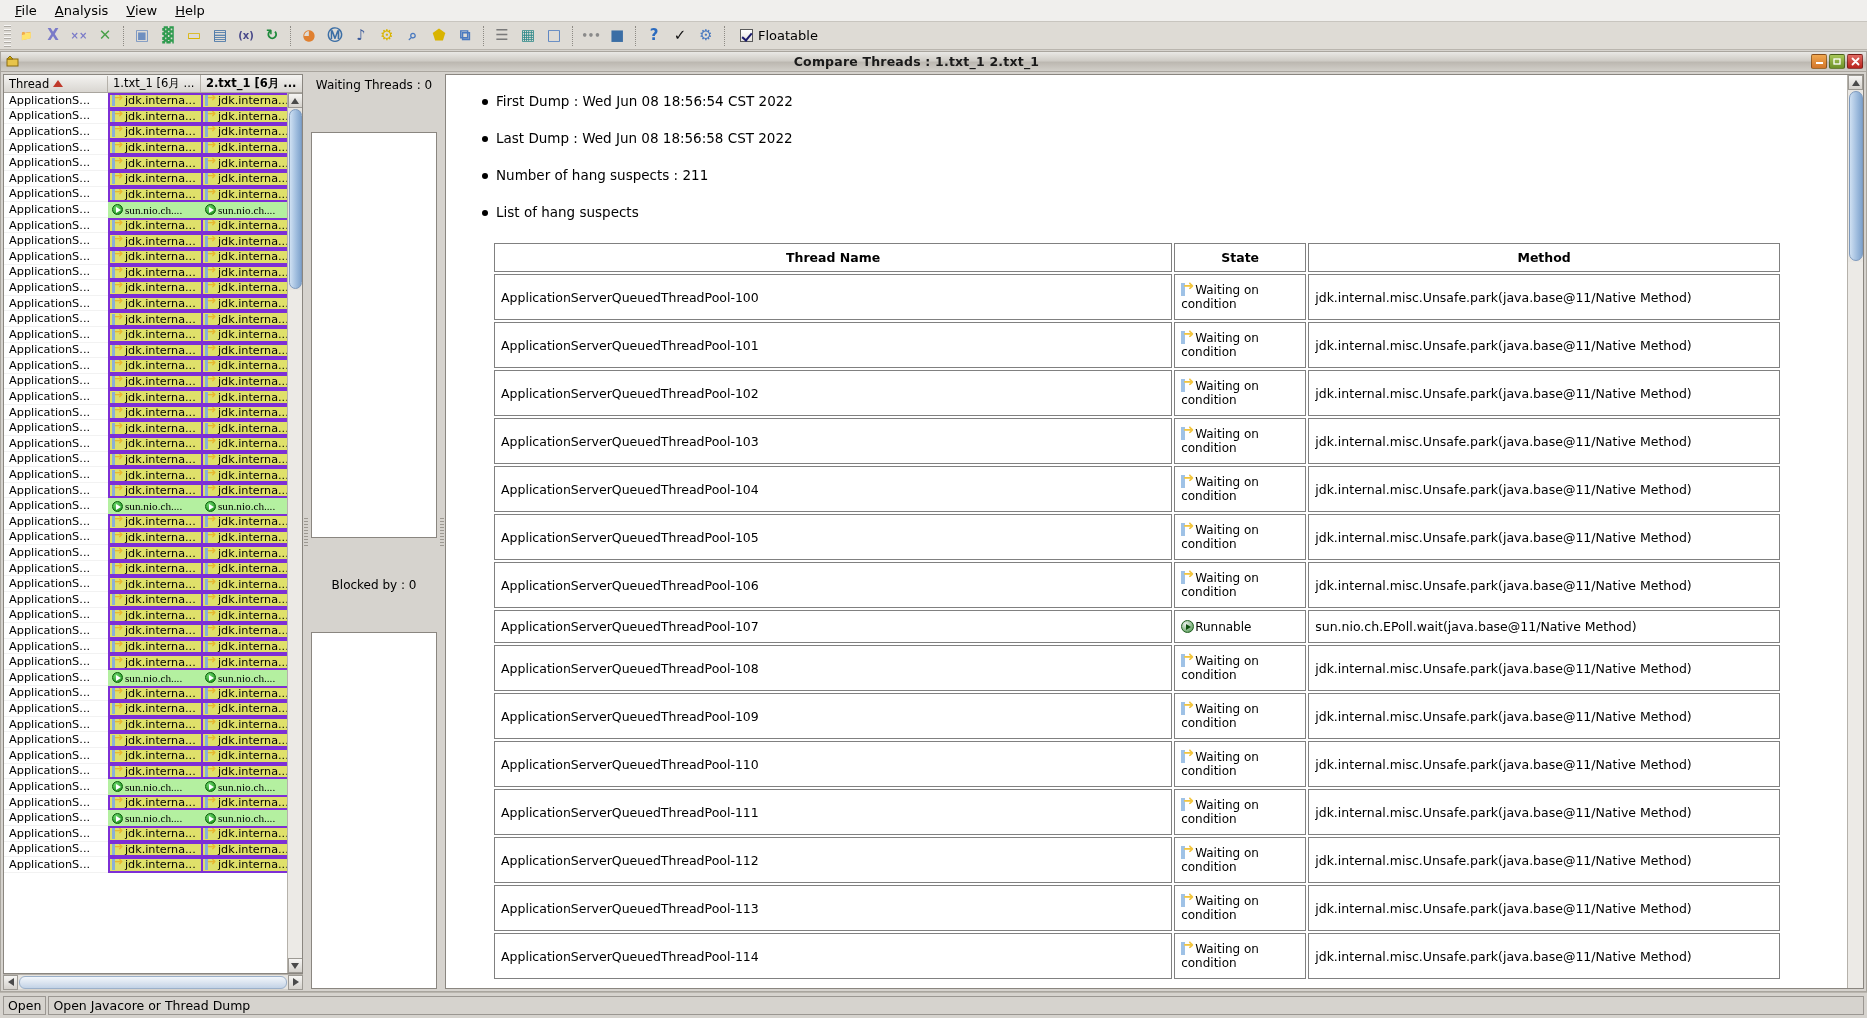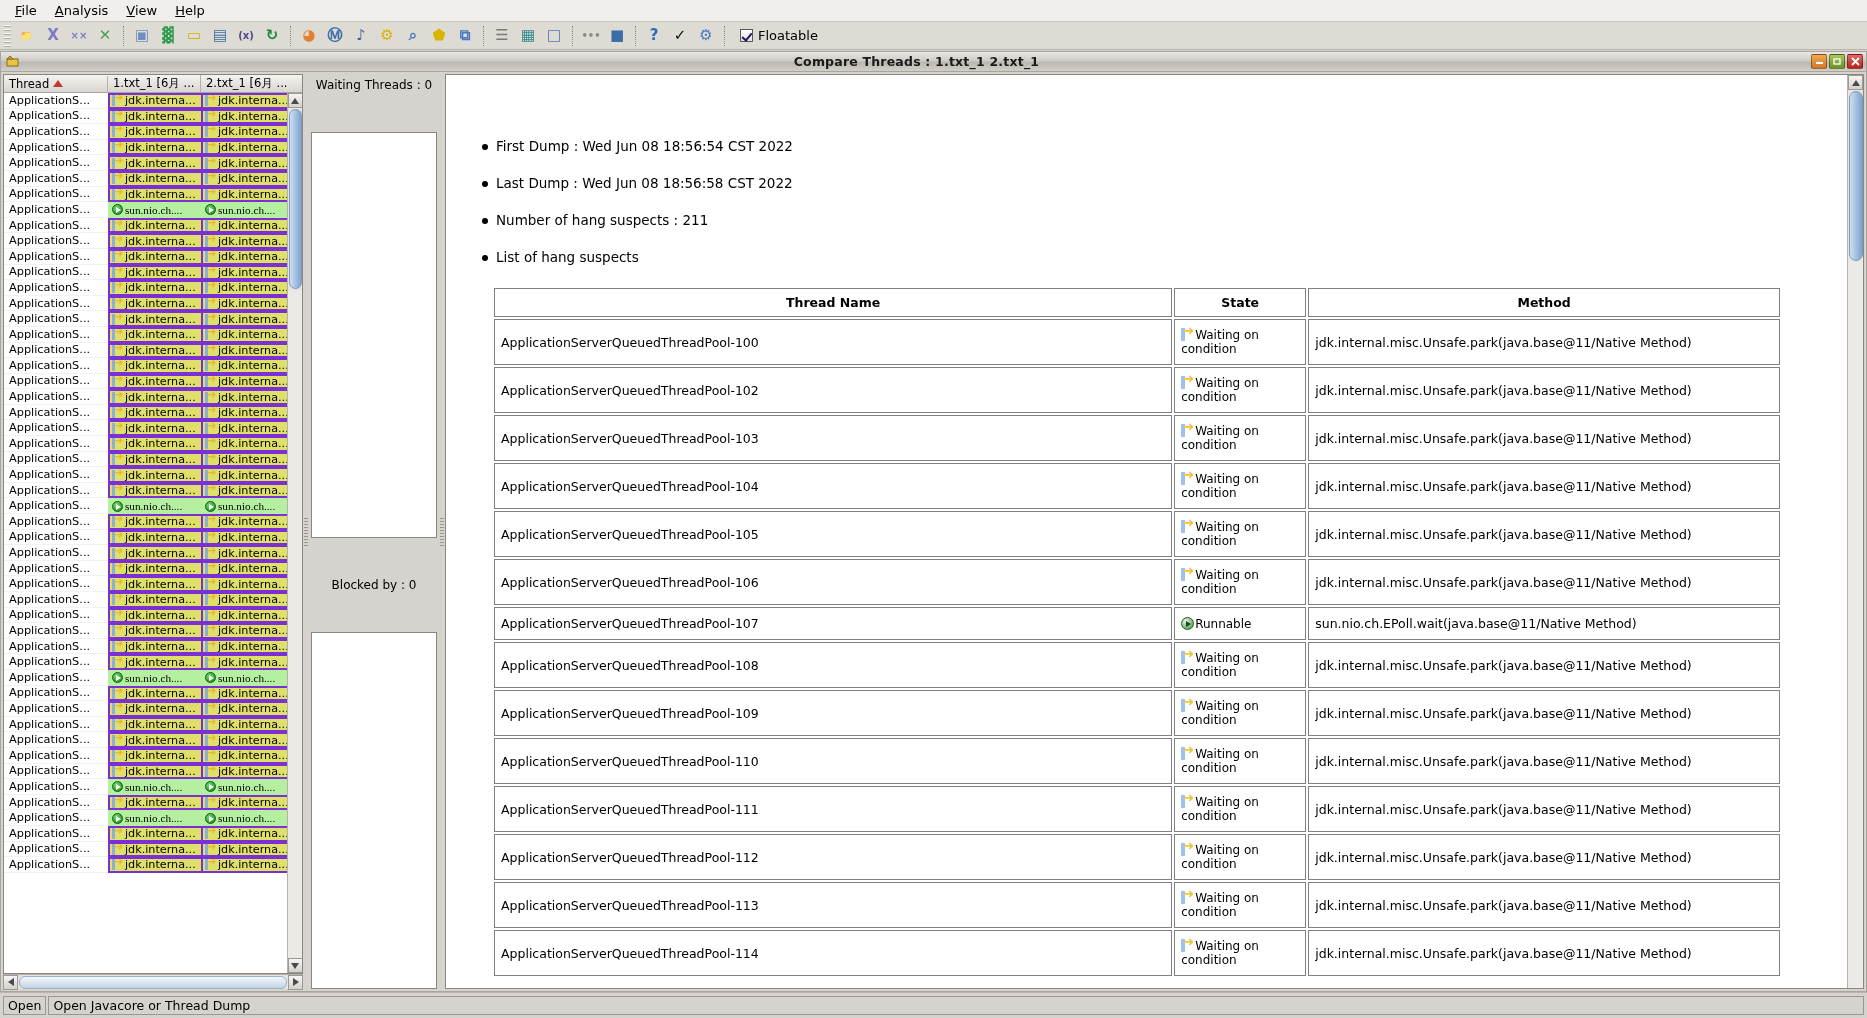--- a/index.html
+++ b/index.html
@@ -151,21 +151,21 @@
     align-items: center;
   }
   .lt-th {
     font-size: 11.5px;
     padding: 1px 5px;
     border-right: 1px solid #b5b1aa;
     display: flex; align-items: center; gap: 4px;
     white-space: nowrap; overflow: hidden;
     cursor: default;
   }
-  .lt-th:last-child { border-right: none; }
+  .lt-th:last-child { border-right: none; font-weight: bold; }
   .sort-arrow {
     width: 0; height: 0;
     border-left: 5px solid transparent;
     border-right: 5px solid transparent;
     border-bottom: 7px solid #c0392b;
   }
   #lt-rows-wrap {
     flex: 1;
     display: flex;
     overflow: hidden;
@@ -327,23 +327,22 @@
     flex: 1;
     border: 1px solid #8a8680;
     background: #fff;
     display: flex;
     overflow: hidden;
     position: relative;
   }
   #main-doc {
     flex: 1;
     overflow: hidden;
-    padding: 24px 14px 0 36px;
+    padding: 10px 14px 0 36px;
     background: #fff;
-    margin-top: 31px;
   }
   .bullet-line {
     display: flex; align-items: flex-start;
     font-size: 13.5px;
     color: #000;
     margin-bottom: 20px;
     line-height: 17px;
   }
   .bullet-line:first-child { margin-top: 8px; }
   .bdot {
@@ -1222,20 +1221,25 @@
               <th class="col-method">Method</th>
             </tr>
           </thead>
           <tbody id="suspects-body">
               <tr>
                 <td class="col-name">ApplicationServerQueuedThreadPool-100</td>
                 <td class="col-state state-cell state-waiting"><span class="st-ico wait"></span><span>Waiting on condition</span></td>
                 <td class="col-method method-cell">jdk.internal.misc.Unsafe.park(java.base@11/Native Method)</td>
               </tr>
               <tr>
+                <td class="col-name">ApplicationServerQueuedThreadPool-101</td>
+                <td class="col-state state-cell state-waiting"><span class="st-ico wait"></span><span>Waiting on condition</span></td>
+                <td class="col-method method-cell">jdk.internal.misc.Unsafe.park(java.base@11/Native Method)</td>
+              </tr>
+              <tr>
                 <td class="col-name">ApplicationServerQueuedThreadPool-102</td>
                 <td class="col-state state-cell state-waiting"><span class="st-ico wait"></span><span>Waiting on condition</span></td>
                 <td class="col-method method-cell">jdk.internal.misc.Unsafe.park(java.base@11/Native Method)</td>
               </tr>
               <tr>
                 <td class="col-name">ApplicationServerQueuedThreadPool-103</td>
                 <td class="col-state state-cell state-waiting"><span class="st-ico wait"></span><span>Waiting on condition</span></td>
                 <td class="col-method method-cell">jdk.internal.misc.Unsafe.park(java.base@11/Native Method)</td>
               </tr>
               <tr>

